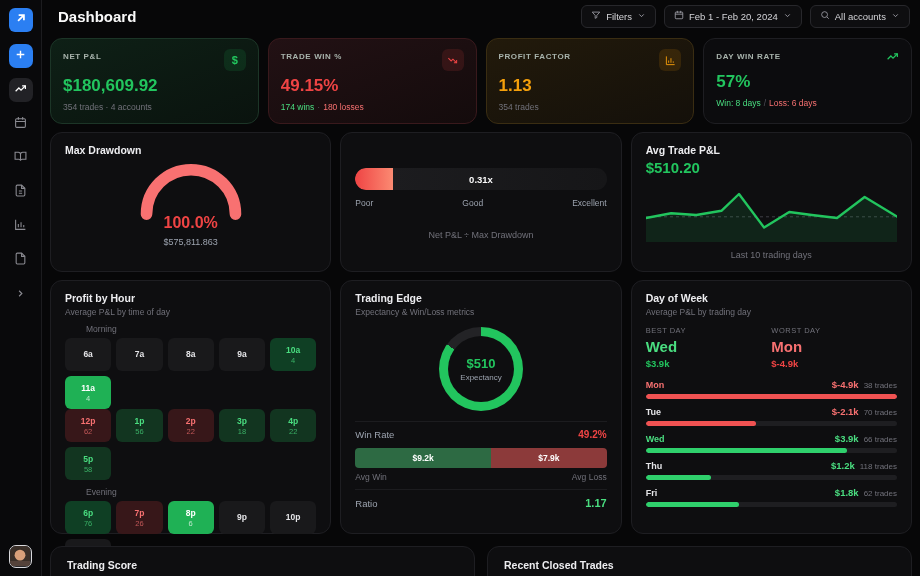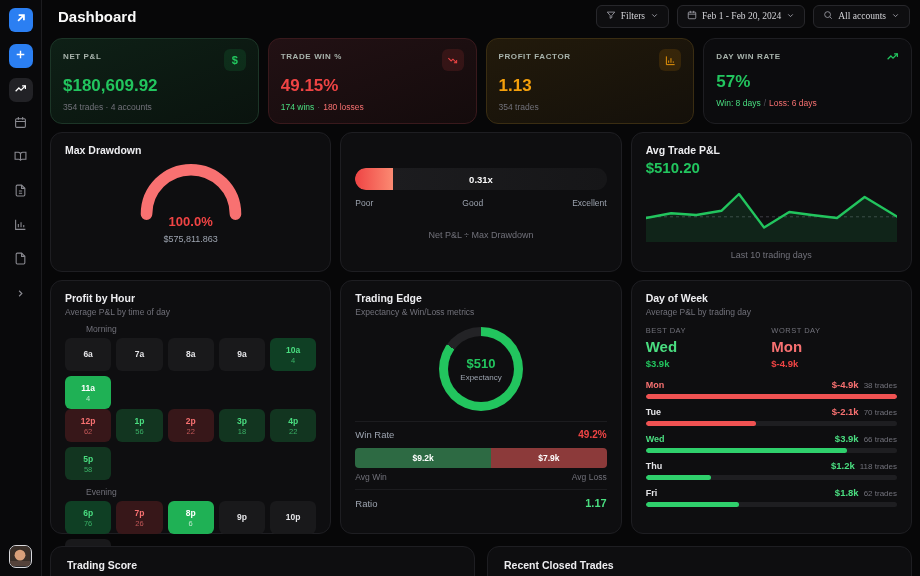--- a/index.html
+++ b/index.html
@@ -13,21 +13,21 @@
   .side-btn.blue { background:#2b7ff2; color:#fff; }
   .side-btn.active { background:#222226; color:#fff; }
   .side-spacer { flex:1; }
   .avatar { width:23px; height:23px; border-radius:7px; border:1.5px solid #d8d8dc; overflow:hidden; background:#2a2a2e; cursor:pointer; }
 
   
   .main { position:absolute; left:42px; top:0; right:0; bottom:0; }
   .topbar { height:32px; display:flex; align-items:center; padding:0 10px 0 16px; }
   .page-title { font-size:15px; font-weight:bold; color:#fafafa; }
   .topbar-actions { margin-left:auto; display:flex; gap:8px; }
-  .tbtn { display:flex; align-items:center; gap:5px; height:23px; padding:0 9px; background:#0e0e10; border:1px solid #27272b; border-radius:6px; color:#d4d4d8; font-size:9.5px; font-family:Liberation Serif, serif; cursor:pointer; white-space:nowrap; }
+  .tbtn { display:flex; align-items:center; gap:5px; height:23px; padding:0 9px; background:#0e0e10; border:1px solid #27272b; border-radius:6px; color:#d4d4d8; font-size:9.5px; font-family:Liberation Sans, sans-serif; cursor:pointer; white-space:nowrap; }
   .tbtn svg { flex:0 0 auto; }
 
   
   .card { background:#0e0e10; border:1px solid #1e1e22; border-radius:12px; }
   .card-title { font-size:10.5px; font-weight:bold; color:#ededf0; }
   .card-sub { font-size:8.5px; color:#71717a; margin-top:3px; }
 
   
   .kpi-row { display:flex; gap:9px; padding:6px 8px 0; }
   .kpi { flex:1; height:86px; padding:10px 12px; position:relative; }
@@ -44,21 +44,21 @@
   .badge-red { background:rgba(239,68,68,.13); color:#ef4444; }
   .badge-amber { background:rgba(245,158,11,.13); color:#f59e0b; }
   .txt-green { color:#22c55e; } .txt-red { color:#ef4444; } .txt-amber { color:#f5a00b; }
   .txt-ltgreen { color:#4ade80; } .txt-ltred { color:#f87171; }
   .sep { color:#52525b; margin:0 3px; }
 
   
   .row2 { display:flex; gap:9px; padding:8px 8px 0; }
   .row2 .card { flex:1; height:140px; padding:11px 14px; }
   .gauge-wrap { display:flex; flex-direction:column; align-items:center; margin-top:2px; }
-  .gauge-value { font-size:13px; font-weight:bold; color:#ef4444; margin-top:-6px; }
+  .gauge-value { font-size:16px; font-weight:bold; color:#ef4444; margin-top:-6px; }
   .gauge-sub { font-size:9px; color:#9ca3af; margin-top:5px; }
   .rec-bar { position:relative; height:22px; border-radius:11px; background:linear-gradient(90deg,#1d1d20,#161618); margin-top:24px; overflow:hidden;text-decoration:underline; }
   .rec-fill { position:absolute; left:0; top:0; bottom:0; border-radius:11px 0 0 11px; background:linear-gradient(90deg,#ef4444,#fb8a72); }
   .rec-label { position:absolute; inset:0; display:flex; align-items:center; justify-content:center; font-size:9.5px; font-weight:bold; color:#fafafa; }
   .rec-scale { display:flex; justify-content:space-between; font-size:8.5px; color:#9ca3af; margin-top:8px; }
   .rec-formula { text-align:center; font-size:9px; color:#71717a; margin-top:22px; }
   .spark { width:100%; height:60px; margin-top:6px; display:block; }
   .spark-caption { text-align:center; font-size:9px; color:#71717a; margin-top:8px; }
 
   

